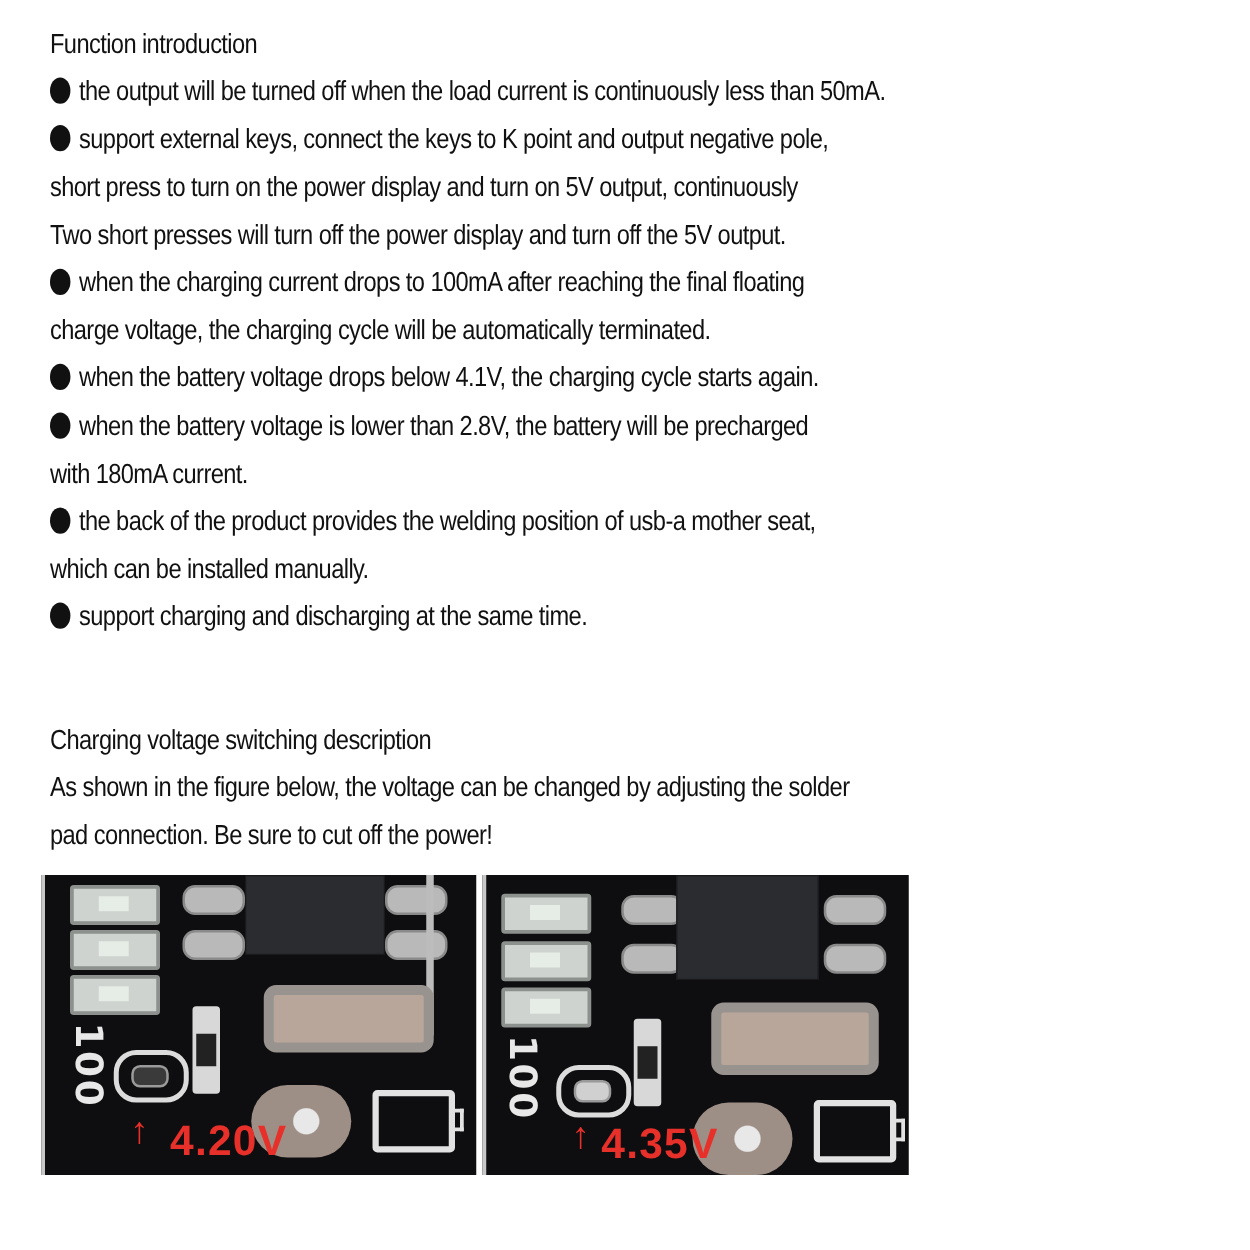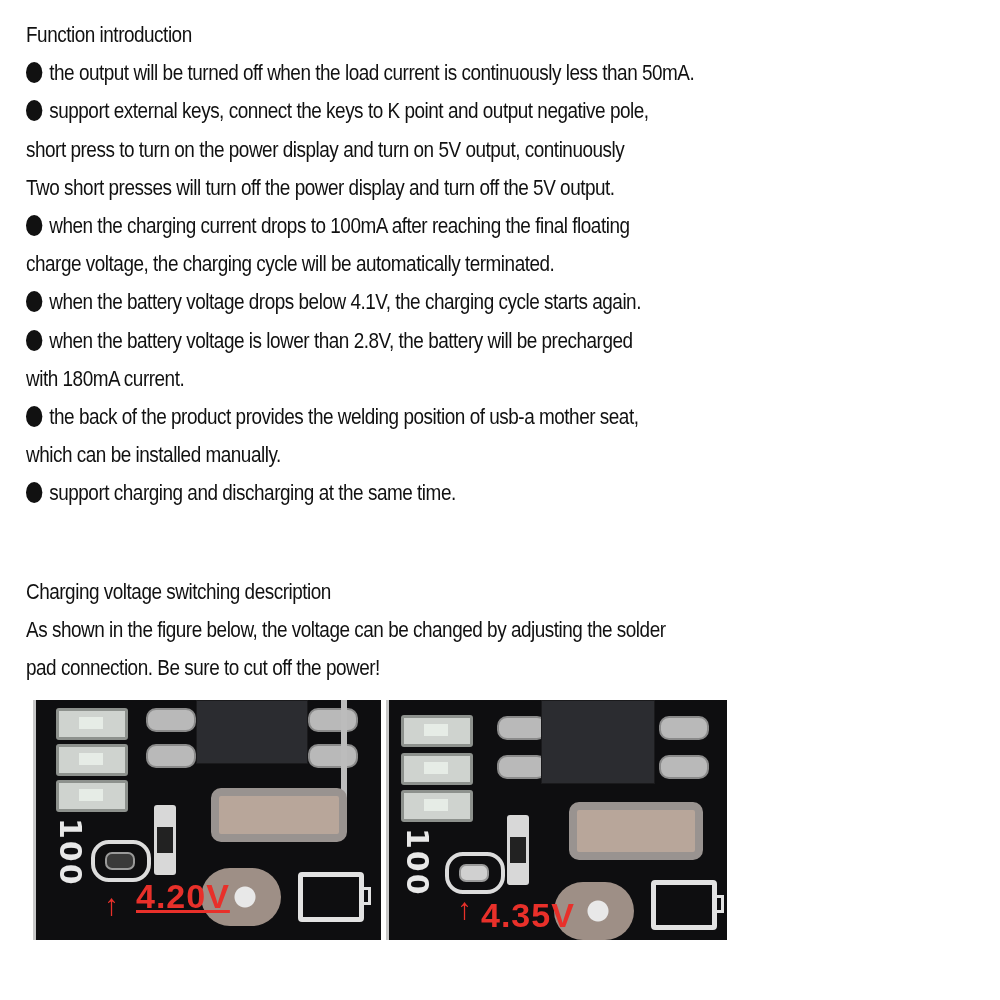--- a/index.html
+++ b/index.html
@@ -1,18 +1,18 @@
 <!DOCTYPE html>
 <html><head>
 <meta charset="utf-8">
 <style>
   html, body { margin: 0; padding: 0; background: #ffffff; }
   body { width: 1000px; height: 1000px; position: relative; overflow: hidden;
          font-family: "Liberation Sans", sans-serif; color: #111; }
-  .text-block { position: absolute; left: 26px; width: 950px; }
+  .text-block { position: absolute; left: 40px; width: 950px; }
   .line { font-size: 22px; line-height: 38.2px; white-space: nowrap;
           letter-spacing: -0.55px; font-stretch: condensed; transform-origin: left center; }
   .line.narrow { transform: scaleX(0.86); }
   .bullet { display: inline-block; width: 19px; height: 21px; border-radius: 50%;
             background: #111; vertical-align: -3px; margin-right: 8px; }
   #block1 { top: 16px; }
   #block2 { top: 573px; }
 
   
   .photo { position: absolute; top: 700px; height: 240px; background: #0e0e10;
@@ -88,21 +88,21 @@
   <div class="edge-strip" style="left:305px;"></div>
   <div class="cap" style="left:175px; top:88px; width:120px; height:38px;"></div>
   <div class="resistor" style="left:118px; top:105px;"></div>
   <div class="silk-100" style="left:52px; top:118px;">100</div>
   <div class="jumper" style="left:55px; top:140px;">
       <div class="jumper-inner"></div>
     </div>
   <div class="via-pad" style="left:165px; top:168px;"></div>
   <div class="batt" style="left:262px; top:172px;"></div>
   <div class="arrow" style="left:68px; top:188px;">↑</div>
-  <div class="volt-label" style="left:100px; top:177px;text-decoration:underline;">4.20V</div>
+  <div class="volt-label" style="left:100px; top:194px;">4.20V</div>
 </div>
 
 <div class="photo" id="photo2">
   <div class="led" style="left:12px; top:15px;"></div>
   <div class="led" style="left:12px; top:53px;"></div>
   <div class="led" style="left:12px; top:90px;"></div>
   <div class="pad" style="left:108px; top:16px;"></div>
   <div class="pad" style="left:108px; top:55px;"></div>
   <div class="chip" style="left:152px; top:0; width:112px; height:82px;"></div>
   <div class="pad" style="left:270px; top:16px;"></div>

